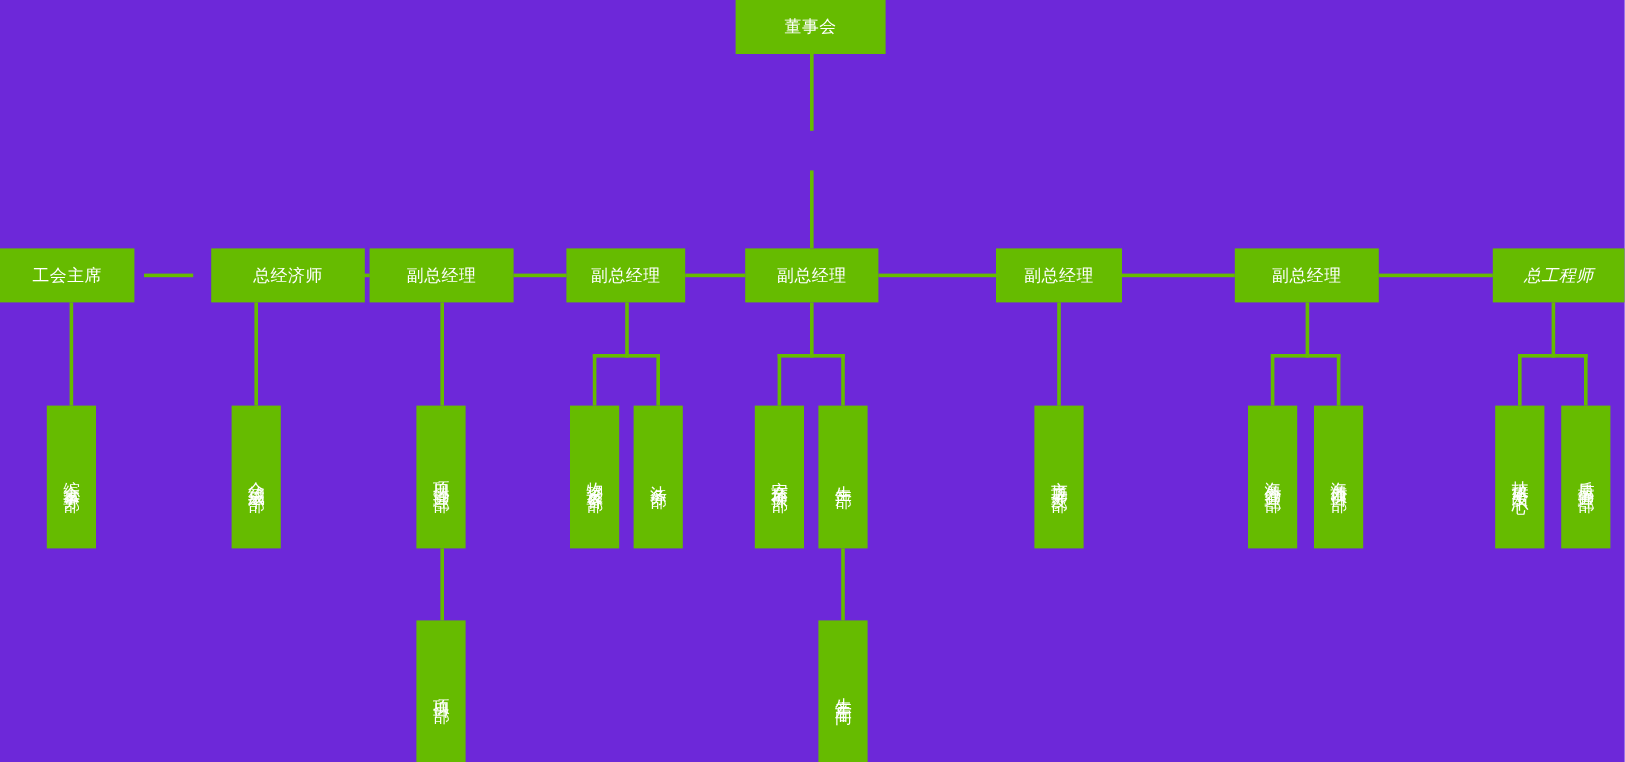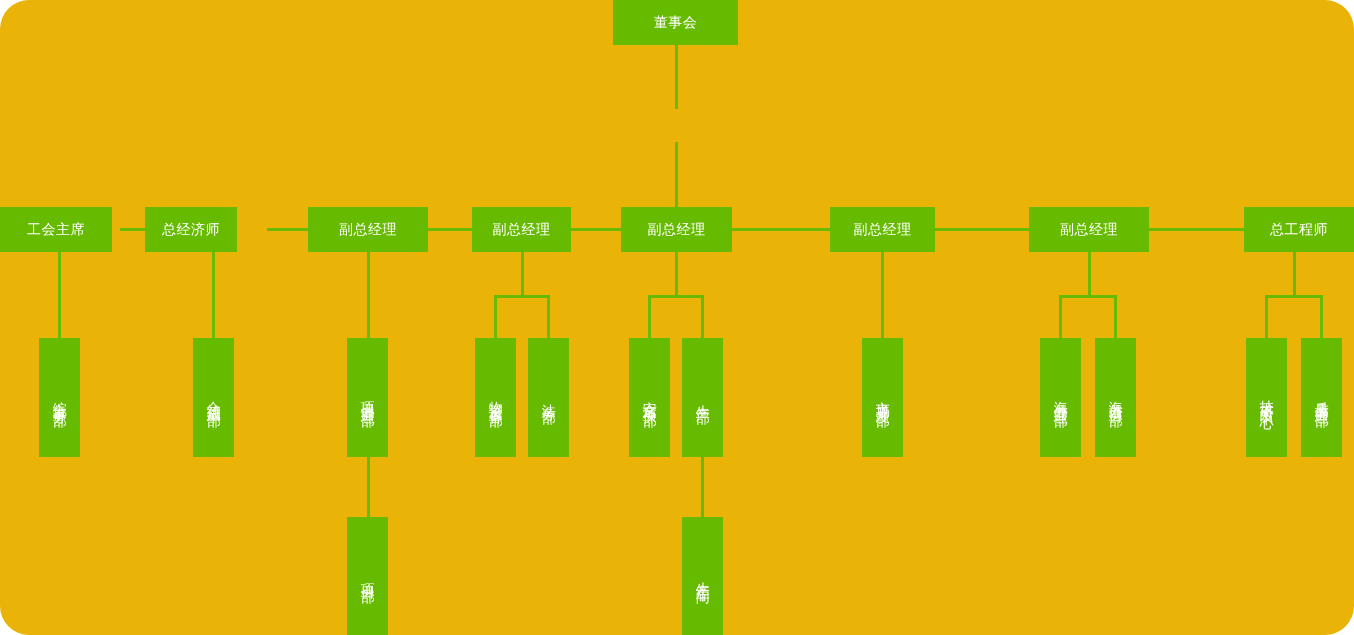--- a/index.html
+++ b/index.html
@@ -8,23 +8,22 @@
     padding: 0;
     background: #ffffff;
   }
   body {
     font-family: "Liberation Sans", "DejaVu Sans", sans-serif;
   }
   #chart {
     position: relative;
     width: 1354px;
     height: 635px;
-    background: #eab308;
+    background: #6d28d9;
     overflow: hidden;
-    border-radius: 29px;
   }
   .node {
     position: absolute;
     background: #66bb00;
     color: #ffffff;
     box-sizing: border-box;
     display: flex;
     align-items: center;
     justify-content: center;
     text-align: center;
@@ -104,39 +103,39 @@
   <div class="edge v" style="left:1320px; top:295px; height:43px;"></div>
 
   <div class="node horiz" style="left:613px; top:0px; width:125px; height:45px;">
     <span class="label">董事会</span>
   </div>
 
 
   <div class="node horiz" style="left:0px; top:207px; width:112px; height:45px;">
     <span class="label">工会主席</span>
   </div>
-  <div class="node horiz" style="left:145px; top:207px; width:92px; height:45px;text-align:center;">
+  <div class="node horiz" style="left:176px; top:207px; width:128px; height:45px;text-align:center;">
     <span class="label">总经济师</span>
   </div>
   <div class="node horiz" style="left:308px; top:207px; width:120px; height:45px;">
     <span class="label">副总经理</span>
   </div>
   <div class="node horiz" style="left:472px; top:207px; width:99px; height:45px;">
     <span class="label">副总经理</span>
   </div>
   <div class="node horiz" style="left:621px; top:207px; width:111px; height:45px;">
     <span class="label">副总经理</span>
   </div>
   <div class="node horiz" style="left:830px; top:207px; width:105px; height:45px;">
     <span class="label">副总经理</span>
   </div>
   <div class="node horiz" style="left:1029px; top:207px; width:120px; height:45px;">
     <span class="label">副总经理</span>
   </div>
-  <div class="node horiz" style="left:1244px; top:207px; width:110px; height:45px;">
+  <div class="node horiz" style="left:1244px; top:207px; width:110px; height:45px;font-style:italic;">
     <span class="label">总工程师</span>
   </div>
 
   <div class="node vert" style="left:39px; top:338px; width:41px; height:119px;">
     <span class="label">综合事务部</span>
   </div>
   <div class="node vert" style="left:193px; top:338px; width:41px; height:119px;">
     <span class="label">合约成本部</span>
   </div>
   <div class="node vert" style="left:347px; top:338px; width:41px; height:119px;">

